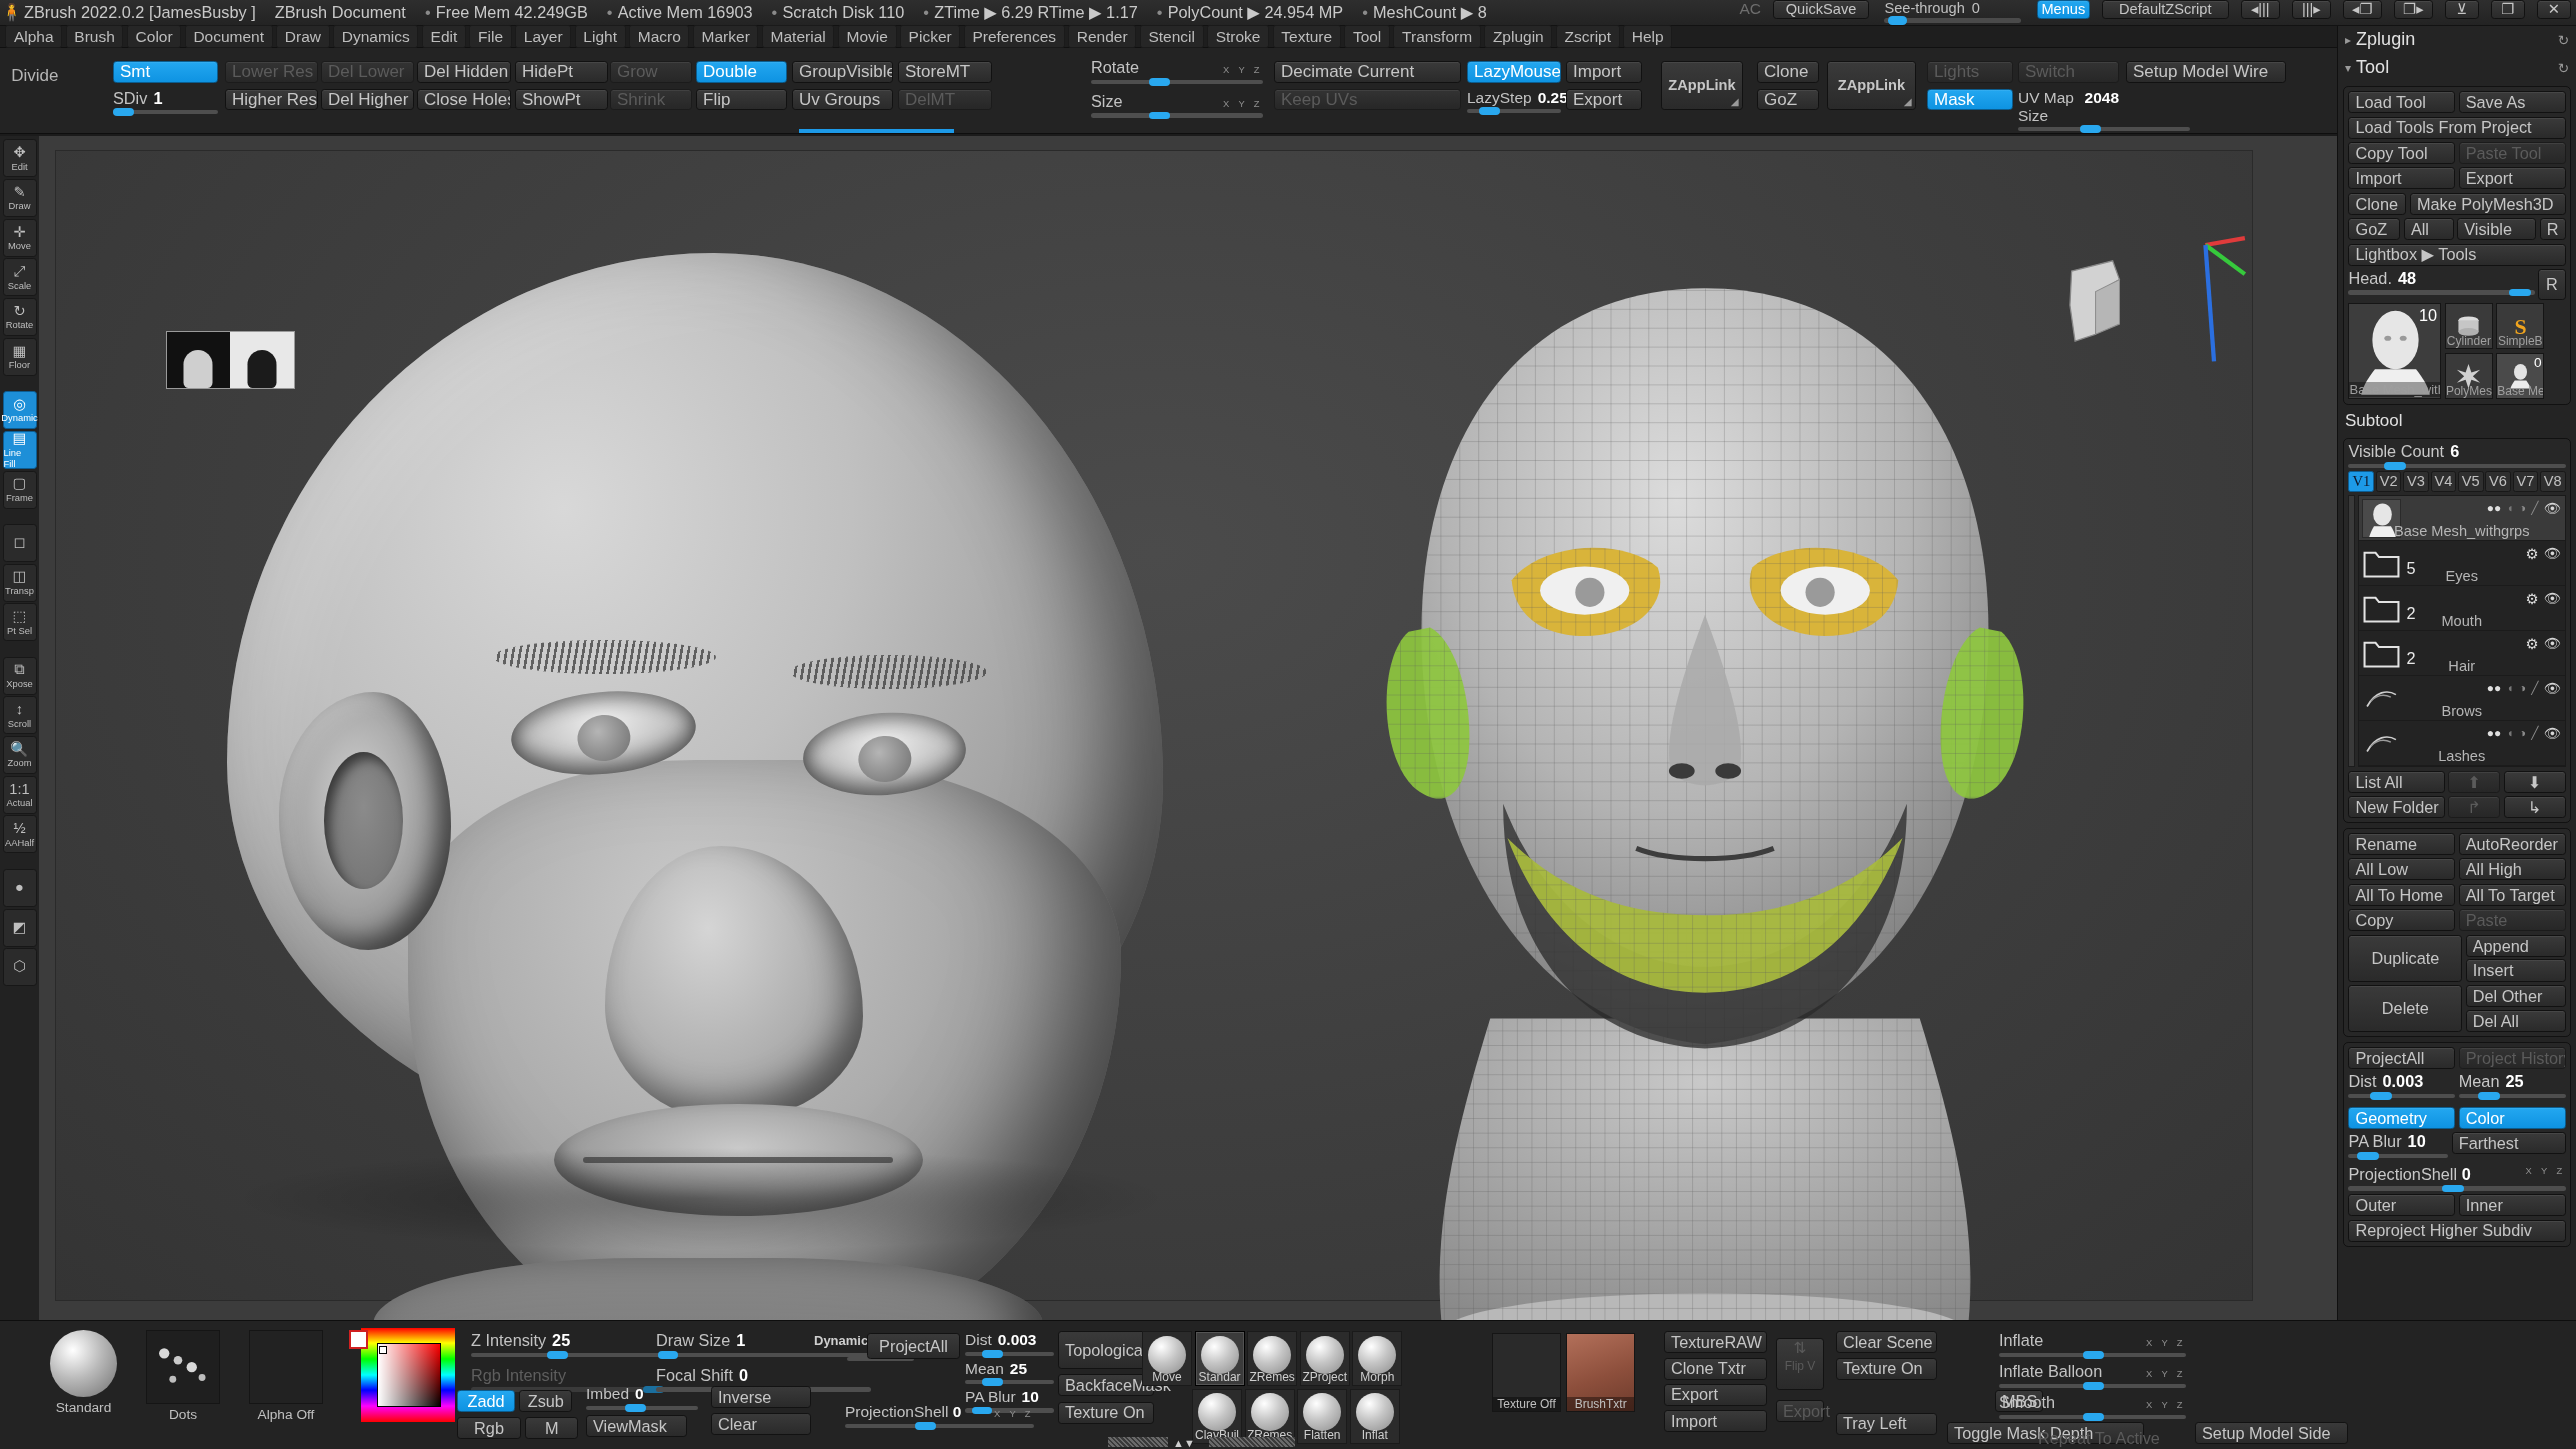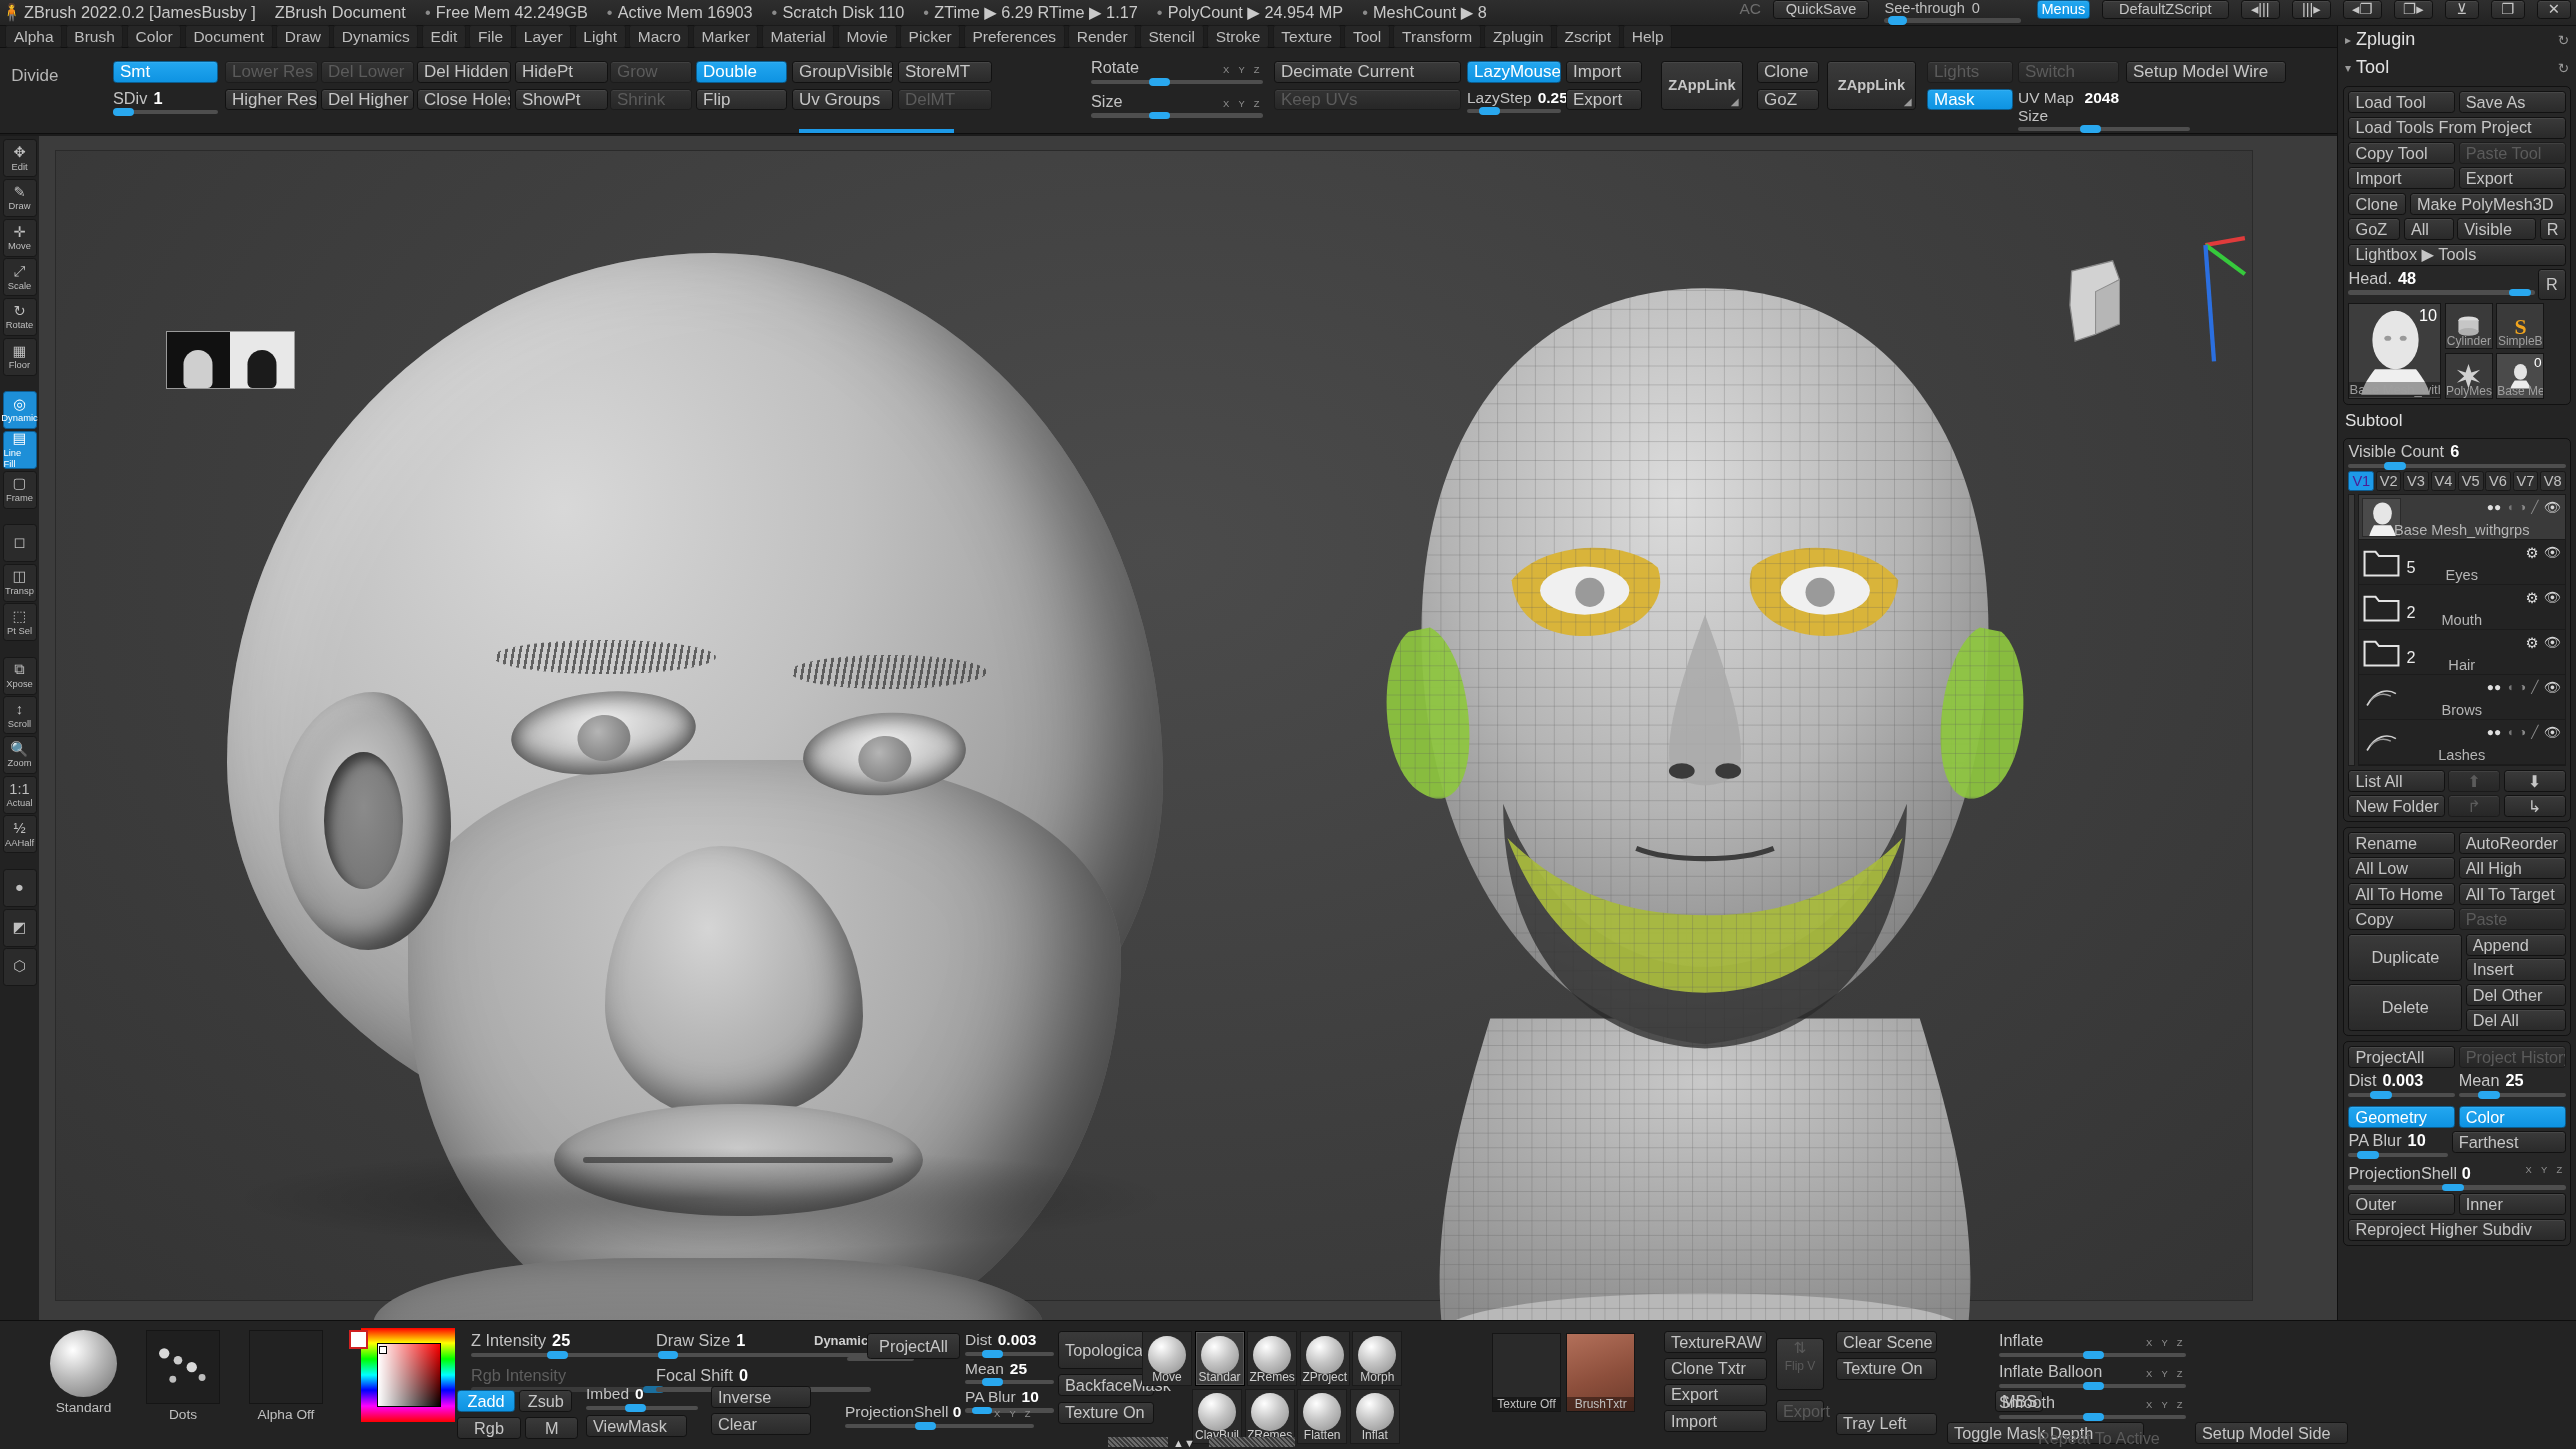--- a/index.html
+++ b/index.html
@@ -202,21 +202,21 @@
       background:rgba(0,0,0,.35); overflow:hidden; white-space:nowrap;}
   .bigthumb .num{ position:absolute; right:3.4px; top:1.7px; font-size:16.3px; color:#fff;}
   .minigrid{ display:grid; grid-template-columns:1fr 1fr; gap:3.4px;}
   .mini{ width:48px; height:46px; background:#3a3a3a; border:0.9px solid #151515; position:relative; display:flex;align-items:center;justify-content:center;}
   .mini .cap{ position:absolute; bottom:0; left:0; right:0; text-align:center; font-size:12px; color:#a0a0a0; white-space:nowrap; overflow:hidden;}
   .mini .num{ position:absolute; right:1.7px; top:0.9px; font-size:13.7px; color:#fff;}
 
   .sectitle{ font-size:17px; color:#e0e0e0; padding:2.6px 6.9px;}
   .vtabs{ display:flex; gap:1.7px; margin-bottom:3.4px;}
   .vtabs .v{ flex:1; text-align:center; font-size:14.6px; color:#c0c0c0; background:#2f2f2f; border:0.9px solid #181818; border-radius:2.6px; padding:0.9px 0;}
-  .vtabs .v.on{ background:#1d9ae8; color:#4c1d95; border-color:#0d5d92;}
+  .vtabs .v.on{ background:#1d9ae8; color:#0f172a; border-color:#0d5d92;font-family:Liberation Serif, serif;}
   .stlist{ border:0.9px solid #1a1a1a; background:#232323; }
   .strow{ display:flex; align-items:center; height:45px; border-bottom:0.9px solid #1b1b1b; position:relative; padding-left:3.4px;}
   .strow.sel{ background:#3a3a3a;}
   .strow .thumb{ width:39px; height:39px; background:#4a4a4a; border:0.9px solid #2a2a2a; flex:none; position:relative; overflow:hidden;}
   .strow .folder{ width:39px; height:34px; flex:none; position:relative;}
   .strow .nm{ position:absolute; left:0; right:0; bottom:1.7px; text-align:center; font-size:14.6px; color:#b6b6b6;}
   .strow .cnt{ font-size:16.3px; color:#e8e8e8; margin-left:5.2px; margin-top:10.3px;}
   .strow .icons{ position:absolute; right:3.4px; top:3.4px; display:flex; gap:5.2px; align-items:center;}
   .rp-listbtn{ padding:2.6px 6.9px; font-size:17px; color:#cfcfcf; border-bottom:0.9px solid #1d1d1d;}
   .rp-listbtn.hdr{ color:#e8e8e8;}

